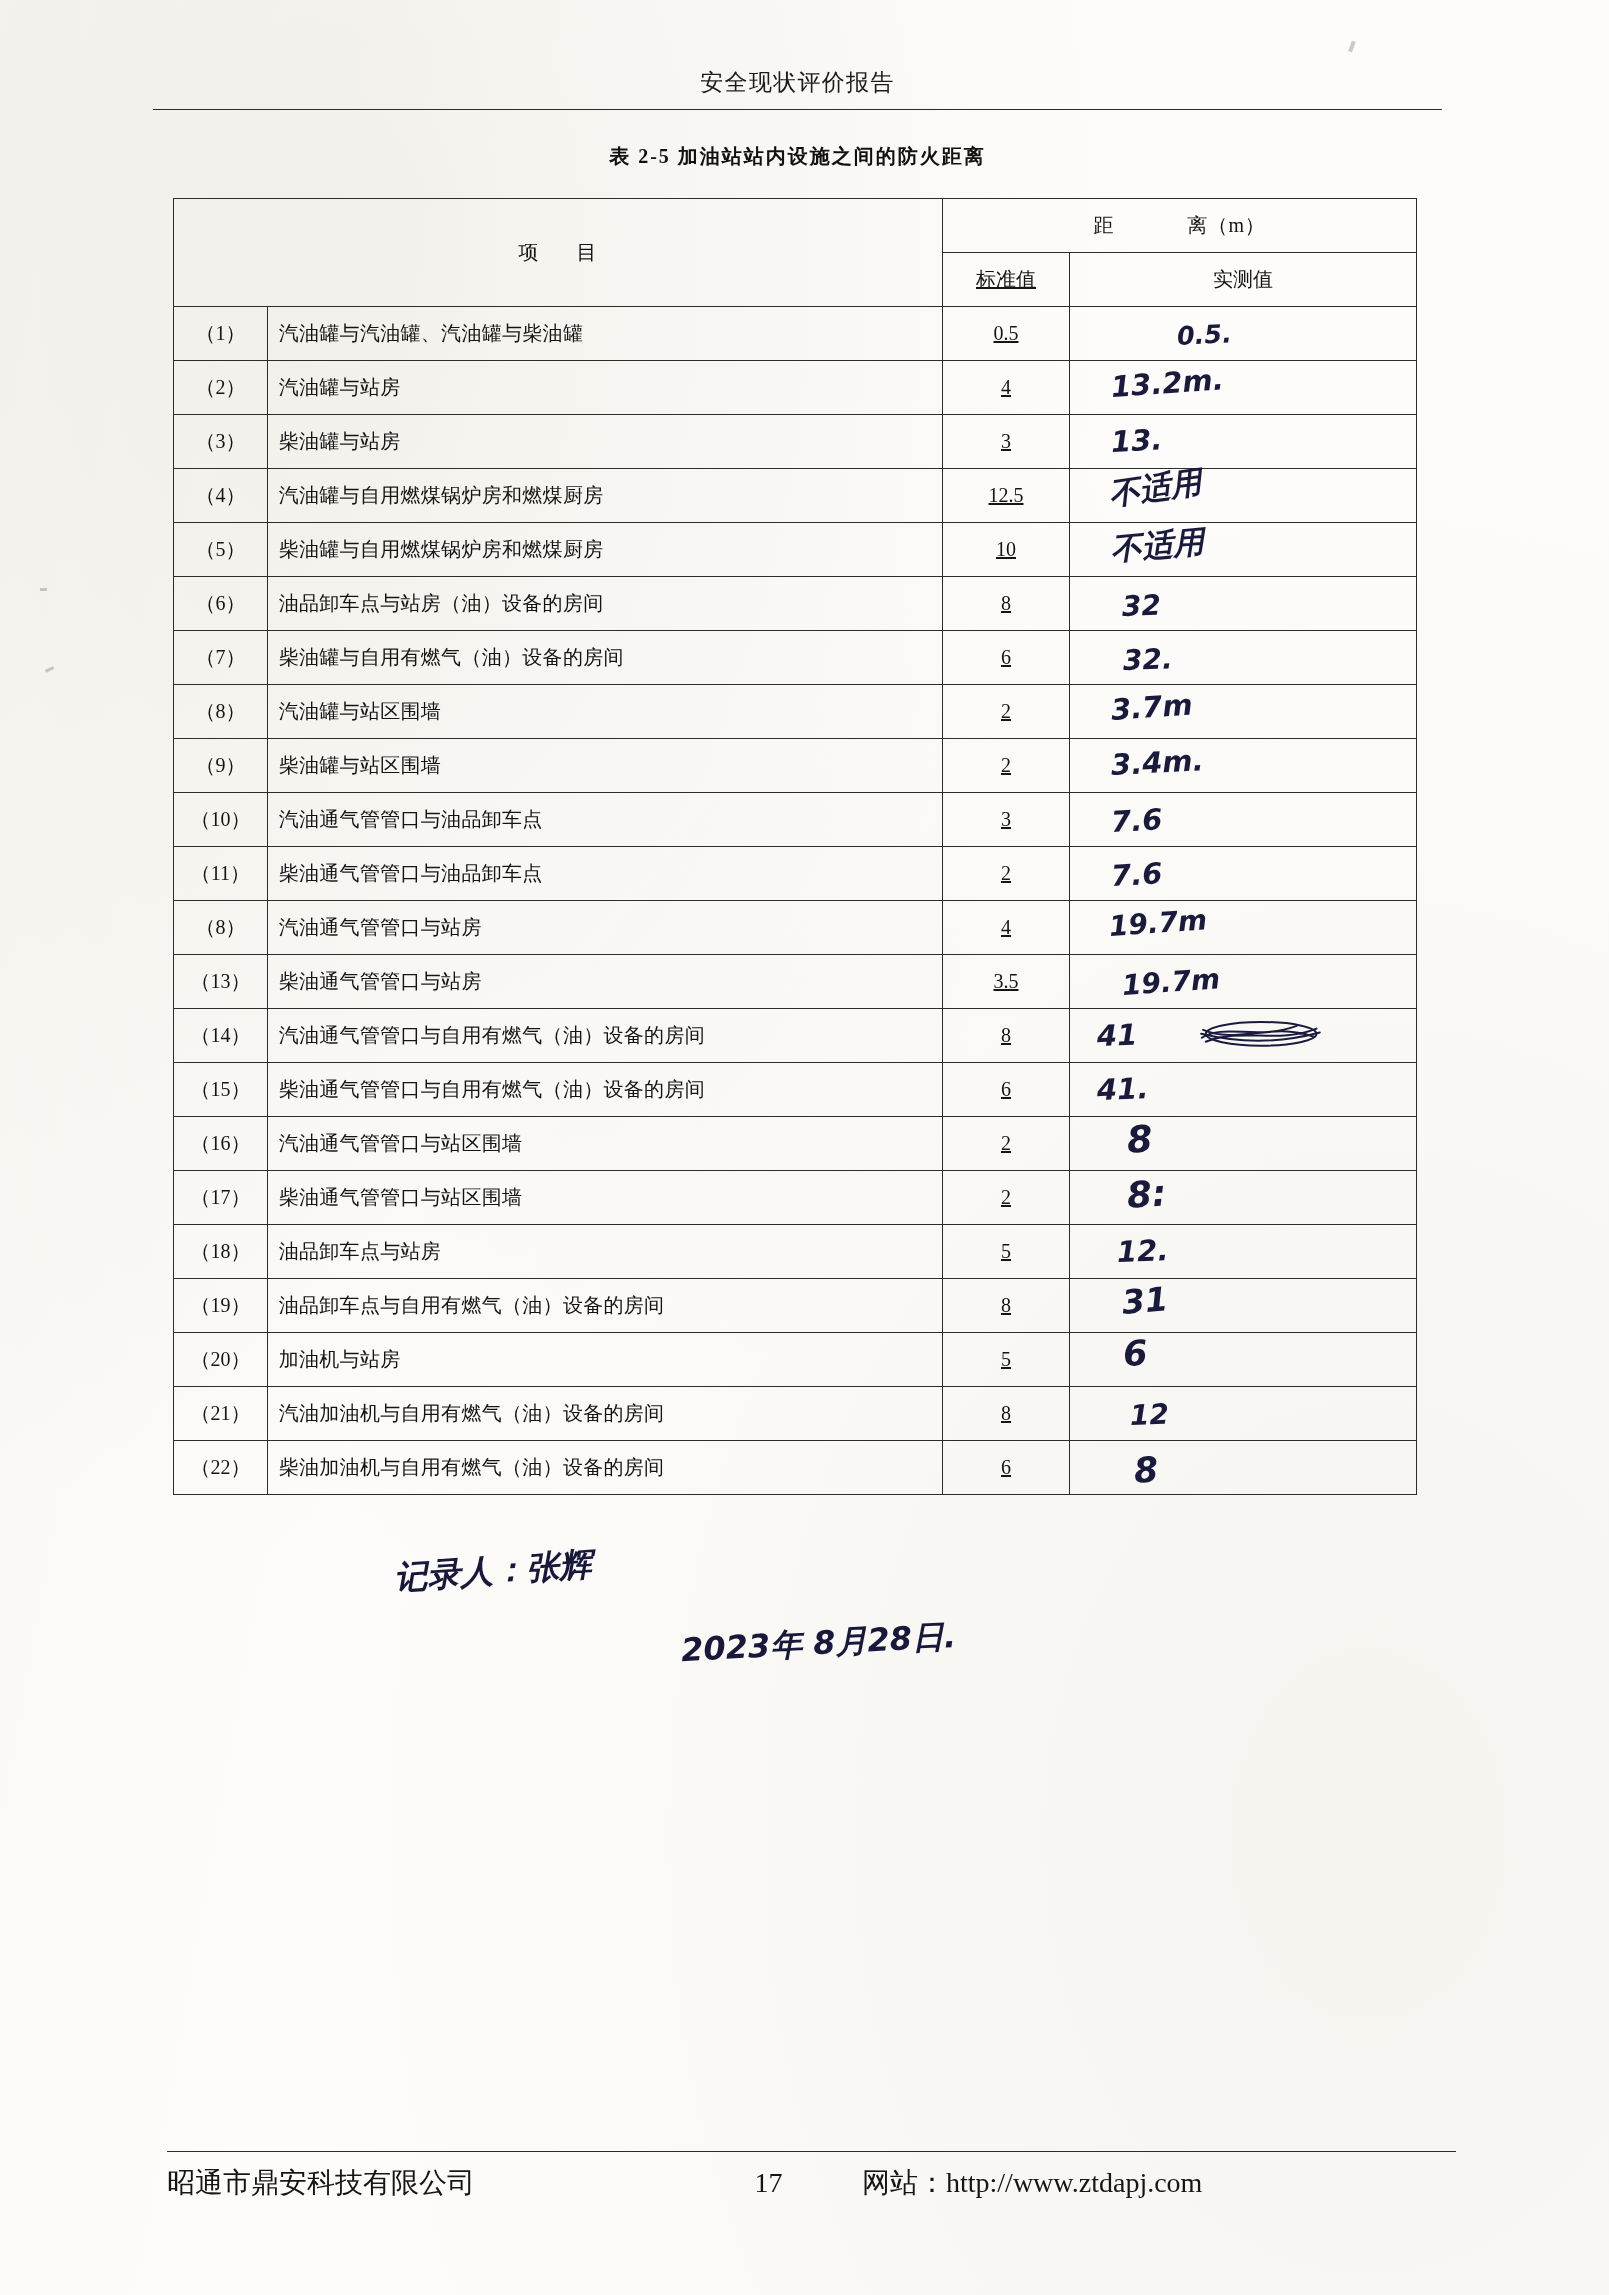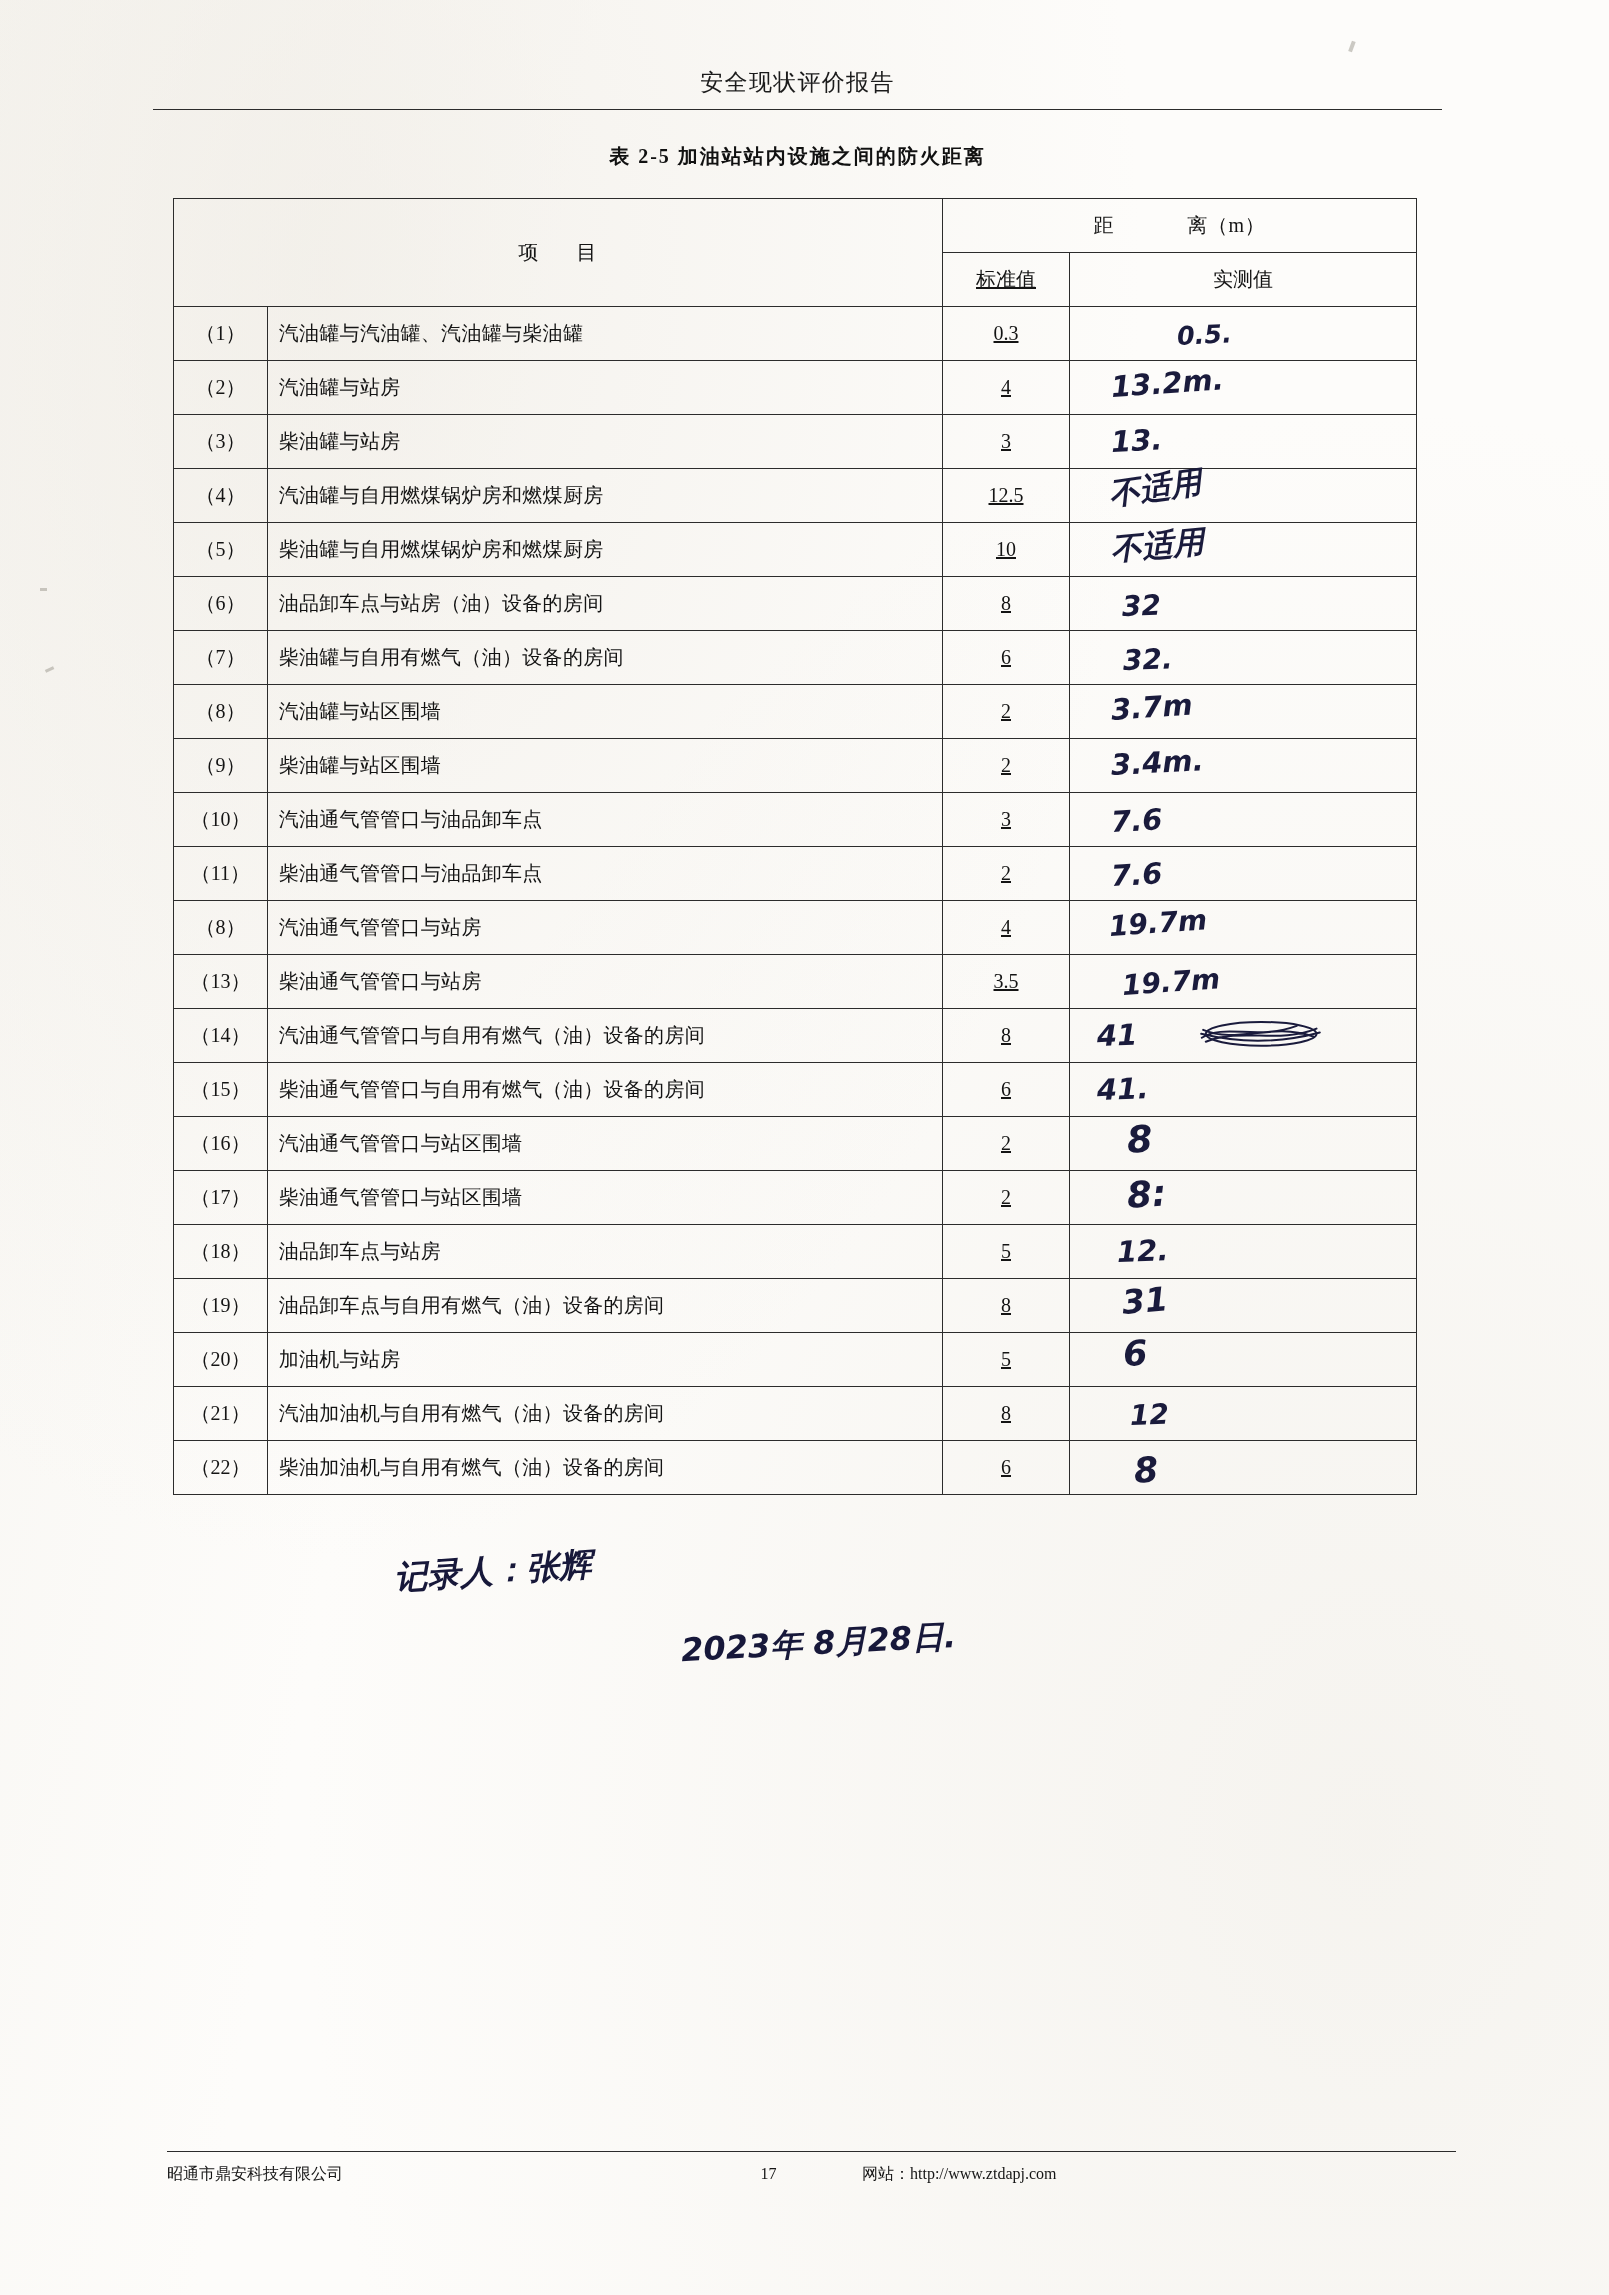--- a/index.html
+++ b/index.html
@@ -145,21 +145,21 @@
     width: 1289px;
   }
   .footer-rule {
     border-bottom: 1.3px solid #2b2b2b;
     width: 100%;
   }
   .footer-row {
     margin-top: 12px;
     display: flex;
     align-items: baseline;
-    font-size: 16px;
+    font-size: 28px;
     color: #151515;
   }
   .footer-left { width: 508px; }
   .footer-page { width: 187px; text-align: center; }
   .footer-right { flex: 1; }
   .footer-right .url { font-family: "Liberation Serif", "DejaVu Serif", serif; }
 
   
   .mark {
     position: absolute;
@@ -203,21 +203,21 @@
         </tr>
 
         <tr>
           <td class="col-std head-sub">标准值</td>
           <td class="col-meas head-sub">实测值</td>
         </tr>
 
         <tr>
           <td class="col-idx row-idx">（1）</td>
           <td class="col-item row-item">汽油罐与汽油罐、汽油罐与柴油罐</td>
-          <td class="col-std row-std">0.3</td>
+          <td class="col-std row-std">0.5</td>
           <td class="col-meas">
             <span class="hw" style="left:107px;top:14.7px;font-size:25.4px;transform:rotate(-3deg);">0.5.</span>
           </td>
         </tr>
 
         <tr>
           <td class="col-idx row-idx">（2）</td>
           <td class="col-item row-item">汽油罐与站房</td>
           <td class="col-std row-std">4</td>
           <td class="col-meas">

